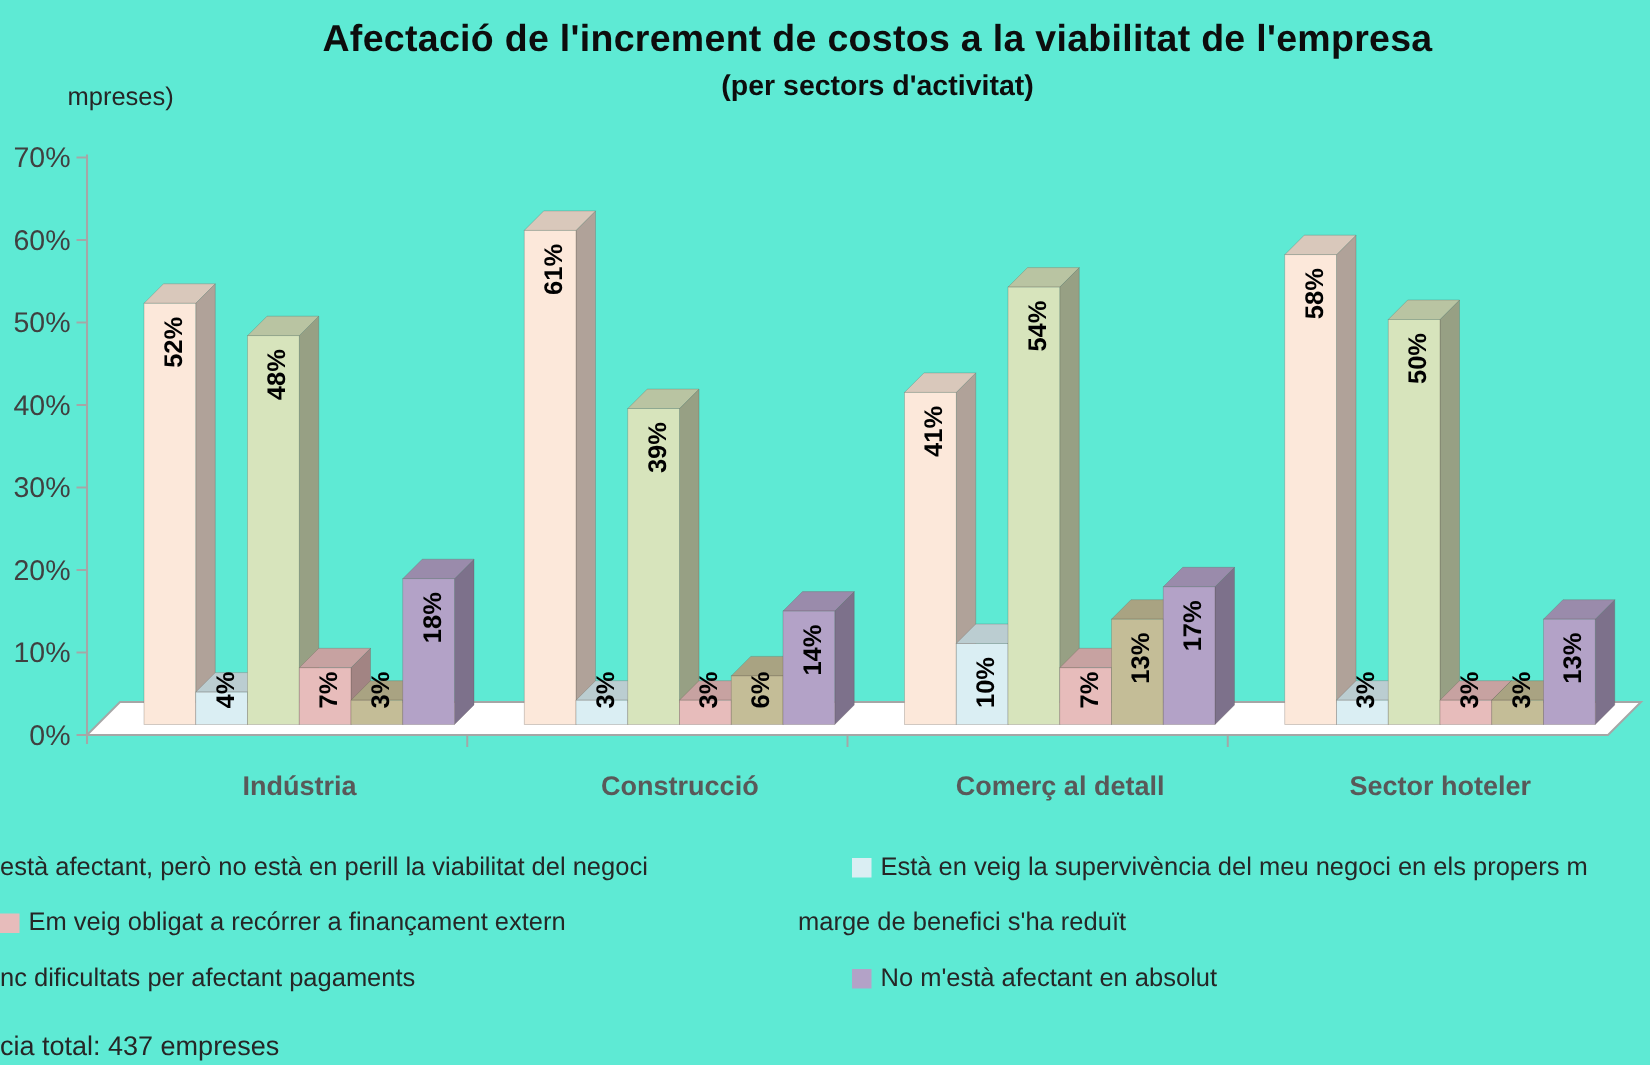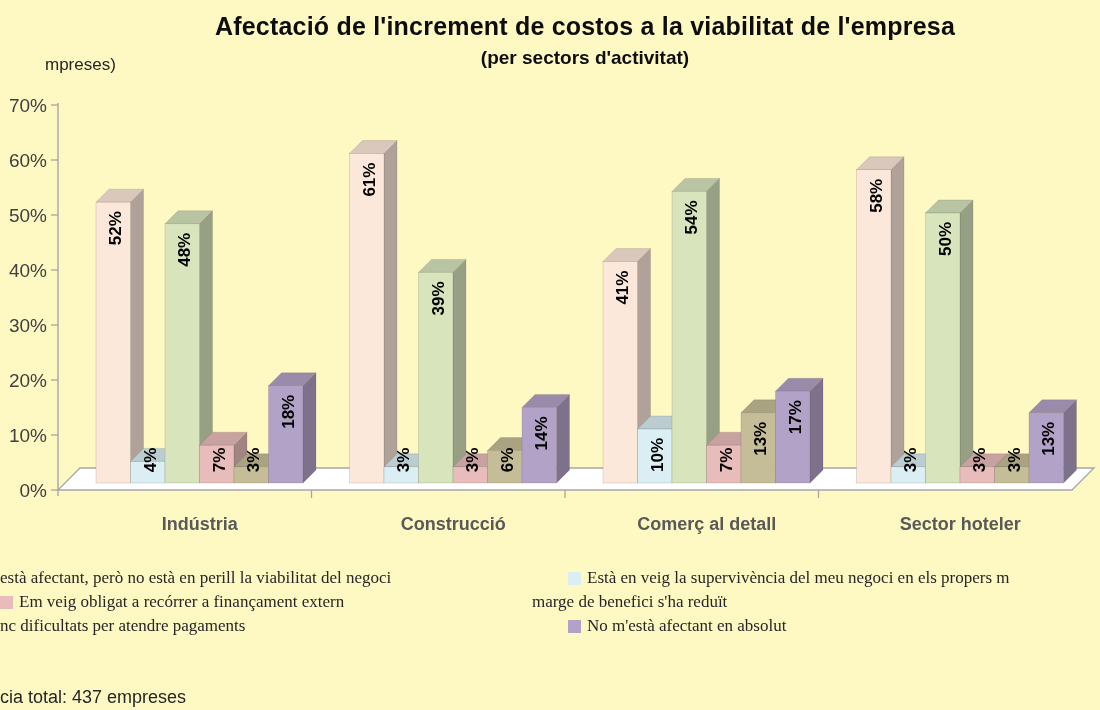--- a/index.html
+++ b/index.html
@@ -1,34 +1,34 @@
 <!DOCTYPE html>
 <html><head>
 <meta charset="utf-8">
 <style>
   html,body{margin:0;padding:0;background:#fff;}
   #canvas{
-    position:relative;width:1100px;height:710px;background:#fef9c3;
+    position:relative;width:1100px;height:710px;background:#5eead4;
     overflow:hidden;font-family:"Liberation Sans",sans-serif;color:#262626;
   }
   .chart-title{
     position:absolute;top:12px;left:80px;right:10px;text-align:center;
     font-size:25px;font-weight:bold;color:#0d0d0d;letter-spacing:.2px;white-space:nowrap;
   }
   .chart-subtitle{
     position:absolute;top:47px;left:80px;right:10px;text-align:center;
     font-size:19px;font-weight:bold;color:#0d0d0d;white-space:nowrap;
   }
   .axis-unit{
     position:absolute;top:55px;left:0;font-size:17px;color:#262626;white-space:nowrap;padding-left:45px;
   }
   #plot{position:absolute;left:0;top:0;}
   .legend{
     position:absolute;left:0;top:566px;width:1100px;
-    display:flex;flex-direction:column;gap:0;font-family:Liberation Serif, serif;
+    display:flex;flex-direction:column;gap:13px;
   }
   .lrow{display:flex;align-items:center;height:24px;}
   .lcell{display:flex;align-items:center;white-space:nowrap;}
   .lcell.left{width:568px;flex:none;overflow:visible;}
   .lcell.right{flex:1;}
   .swatch{width:13px;height:13px;flex:none;margin-right:6px;display:inline-block;}
   .ltext{font-size:17px;color:#262626;}
   .footer-note{
     position:absolute;left:0;top:687px;font-size:18px;color:#262626;white-space:nowrap;
   }
@@ -180,21 +180,21 @@
       <div class="lcell right">
         <span class="swatch" style="background: rgb(231, 188, 187);"></span>
         <span class="ltext">Em veig obligat a recórrer a finançament extern</span>
       </div>
       <div class="lcell left">
         <span class="ltext">marge de benefici s'ha reduït</span>
       </div>
     </div>
     <div class="lrow">
       <div class="lcell left">
-        <span class="ltext">nc dificultats per atendre pagaments</span>
+        <span class="ltext">nc dificultats per afectant pagaments</span>
       </div>
       <div class="lcell right">
         <span class="swatch" style="background: rgb(179, 162, 199);"></span>
         <span class="ltext">No m'està afectant en absolut</span>
       </div>
     </div>
   </div>
 
   <div class="footer-note">cia total: 437 empreses</div>
 

